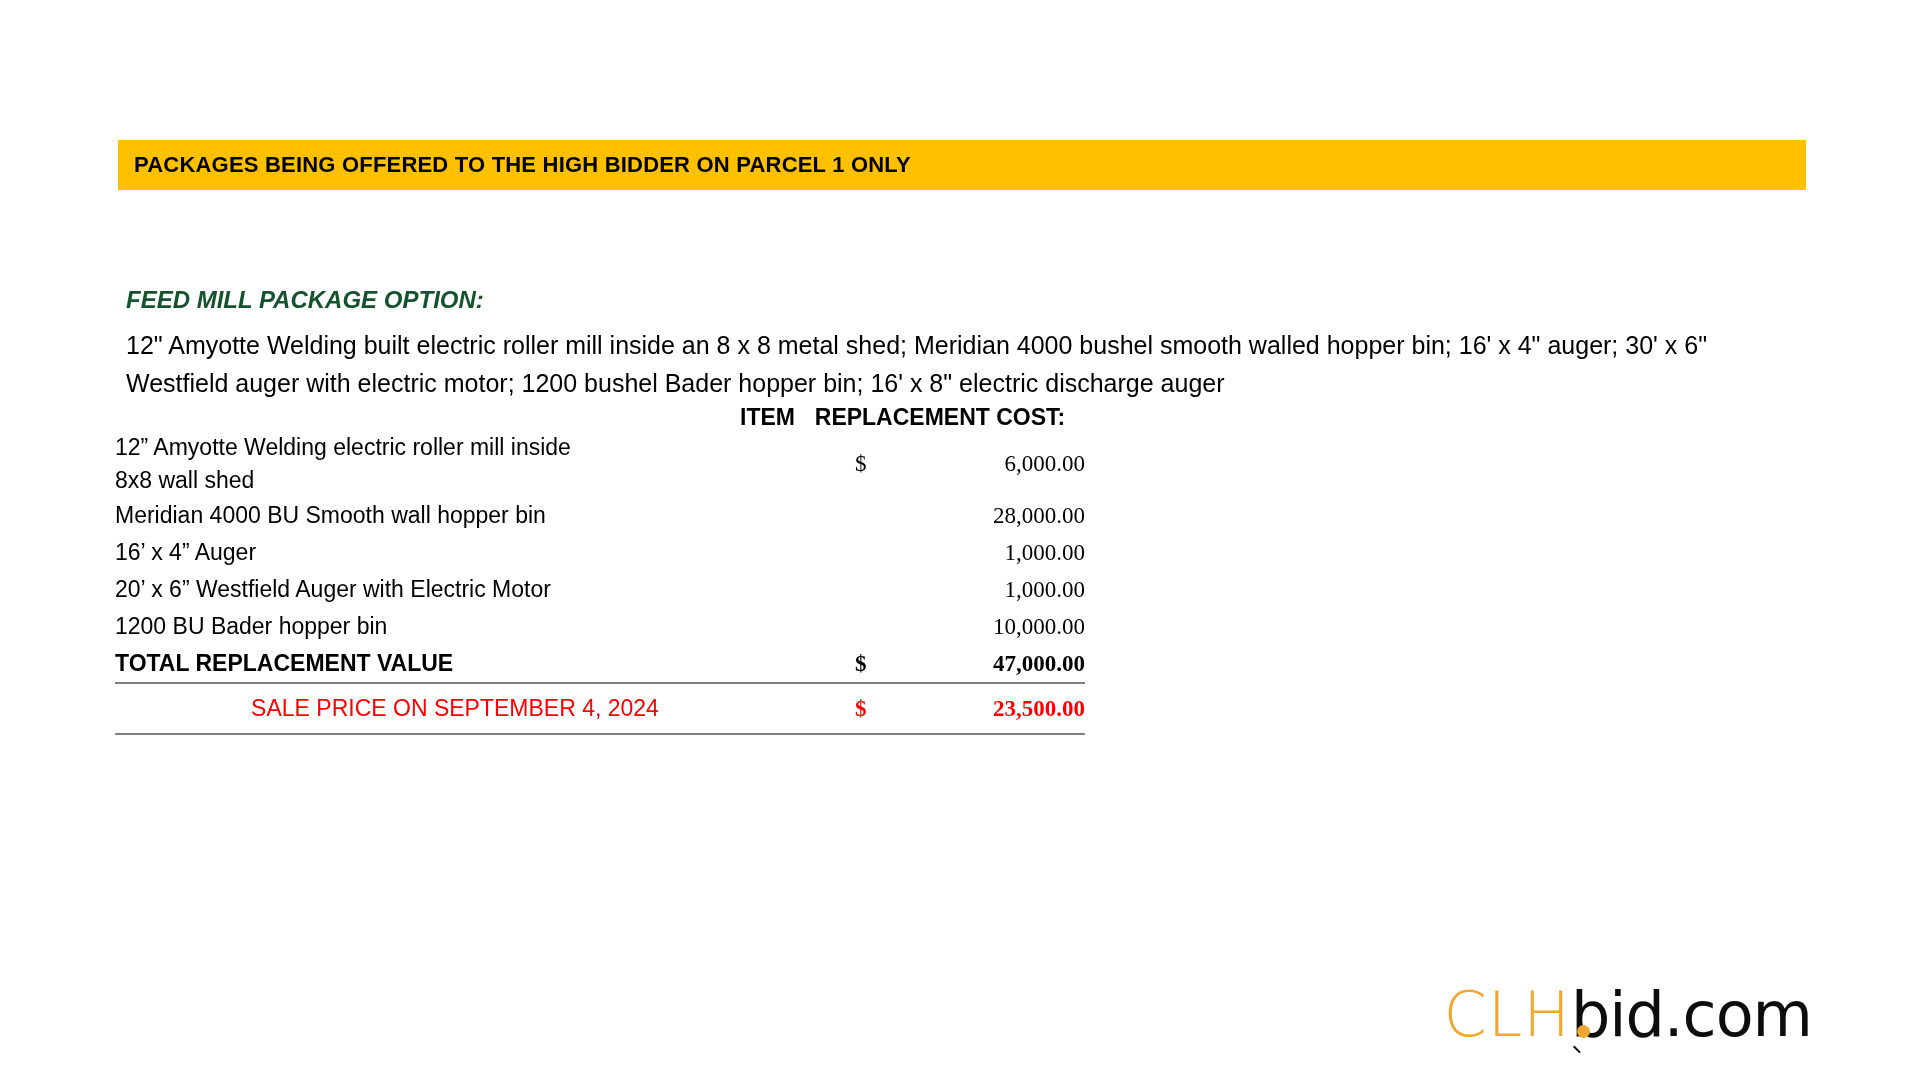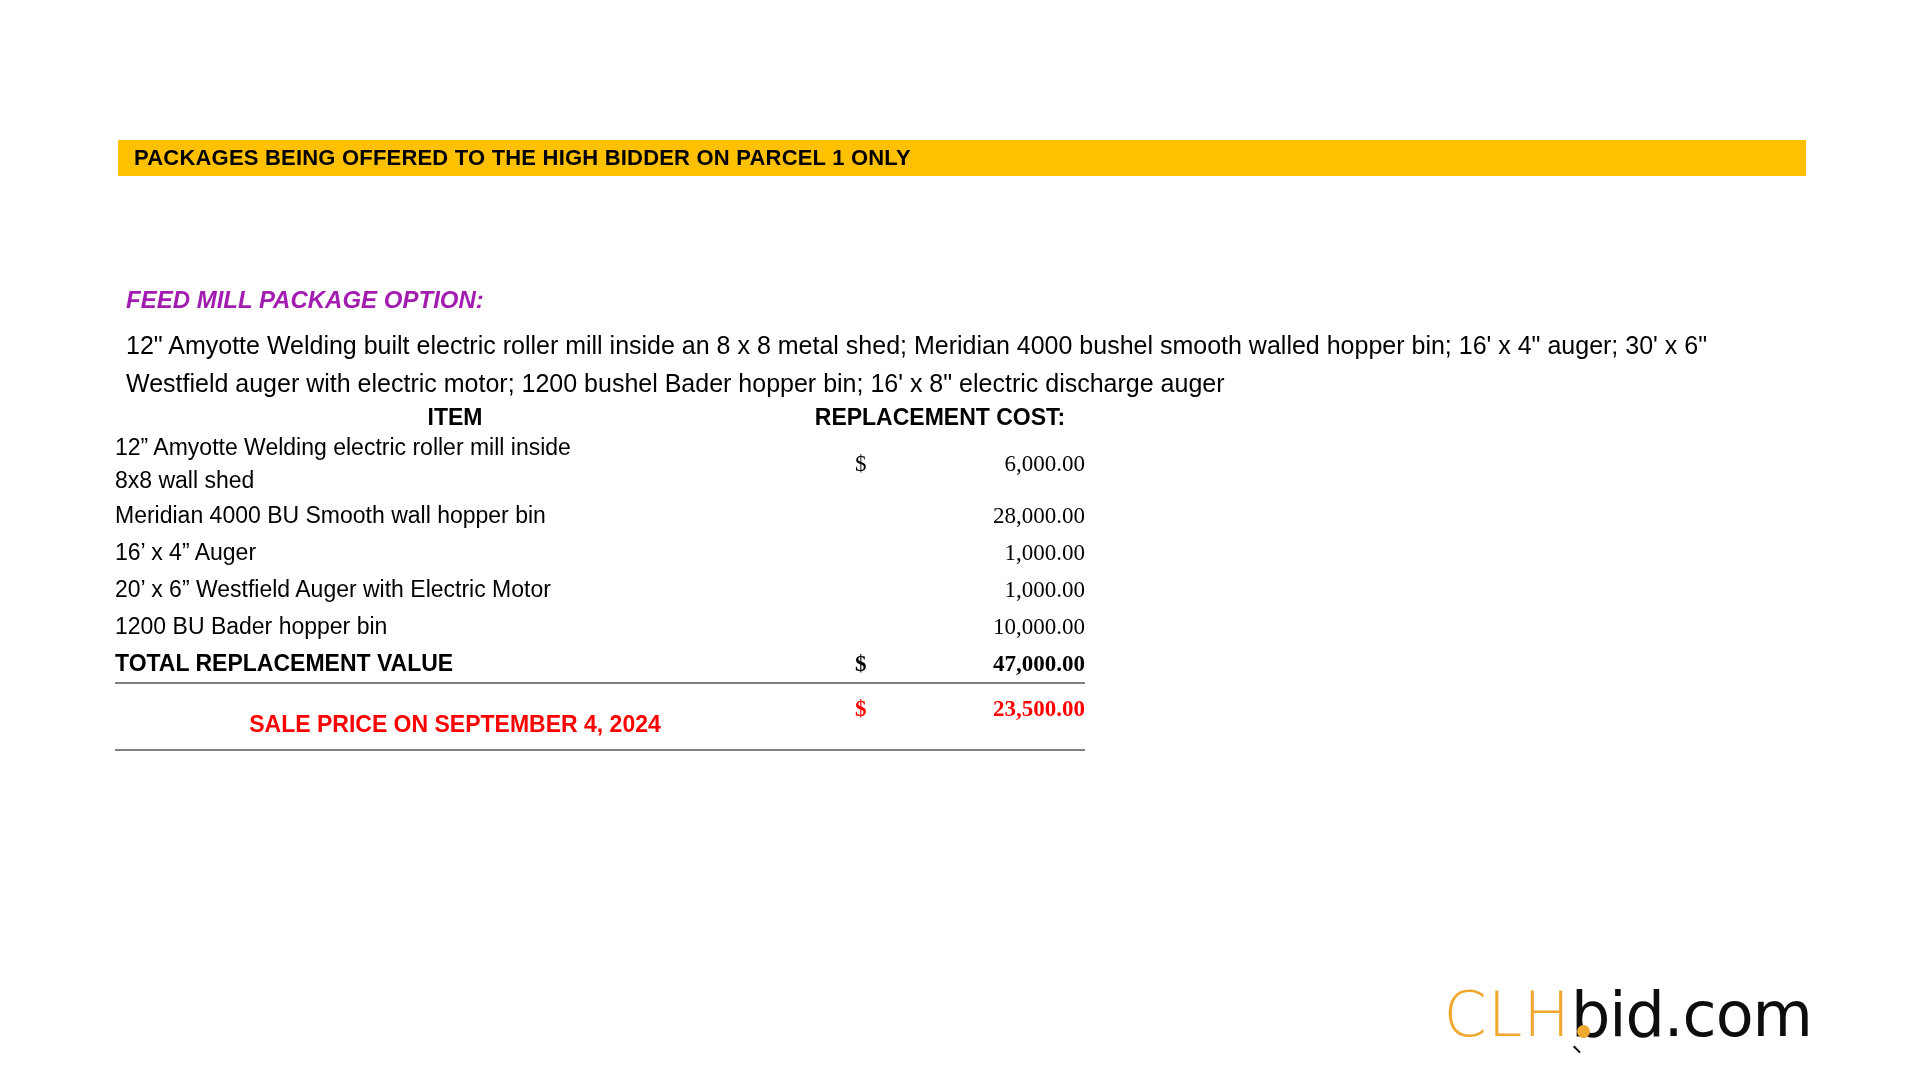--- a/index.html
+++ b/index.html
@@ -17,21 +17,21 @@
     color: #000000;
     -webkit-font-smoothing: antialiased;
   }
 
   
   .banner {
     position: absolute;
     left: 118px;
     top: 140px;
     width: 1688px;
-    height: 36px;
+    height: 50px;
     background: #FFC000;
     display: flex;
     align-items: center;
   }
   .banner-title {
     font-size: 22px;
     font-weight: bold;
     letter-spacing: 0.2px;
     padding-left: 16px;
     color: #000000;
@@ -39,21 +39,21 @@
   }
 
   
   .section-heading {
     position: absolute;
     left: 126px;
     top: 286px;
     font-size: 24px;
     font-weight: bold;
     font-style: italic;
-    color: #a21caf;
+    color: #14532d;
     white-space: nowrap;
   }
 
   
   .description {
     position: absolute;
     left: 126px;
     top: 326px;
     width: 1690px;
     font-size: 25px;
@@ -76,21 +76,21 @@
   }
   .cost-table td, .cost-table th {
     padding: 0;
     vertical-align: top;
   }
   .col-item   { width: 680px; }
   .col-cost   { width: 290px; }
   .col-rest   { width: 730px; }
 
   .hdr-item {
-    text-align: center;
+    text-align: right;
     font-size: 23px;
     font-weight: bold;
     padding-bottom: 8px;
     padding-left: 60px;
   }
   .hdr-cost {
     text-align: center;
     font-size: 23px;
     font-weight: bold;
     padding-bottom: 8px;
@@ -137,24 +137,24 @@
   }
   .rule-line {
     border-top: 2px solid #7f7f7f;
     height: 0;
     font-size: 0;
     line-height: 0;
   }
 
   .sale-row .item-cell {
     color: #FF0000;
-    font-weight: bold;
+    font-weight: normal;
     text-align: center;
     padding-left: 0;
-    padding-top: 22px;
+    padding-top: 6px;
     padding-bottom: 6px;
     font-size: 23px;
   }
   .sale-row .cost-cell {
     color: #FF0000;
     font-weight: bold;
     padding-top: 6px;
     padding-bottom: 6px;
     font-size: 23px;
   }

